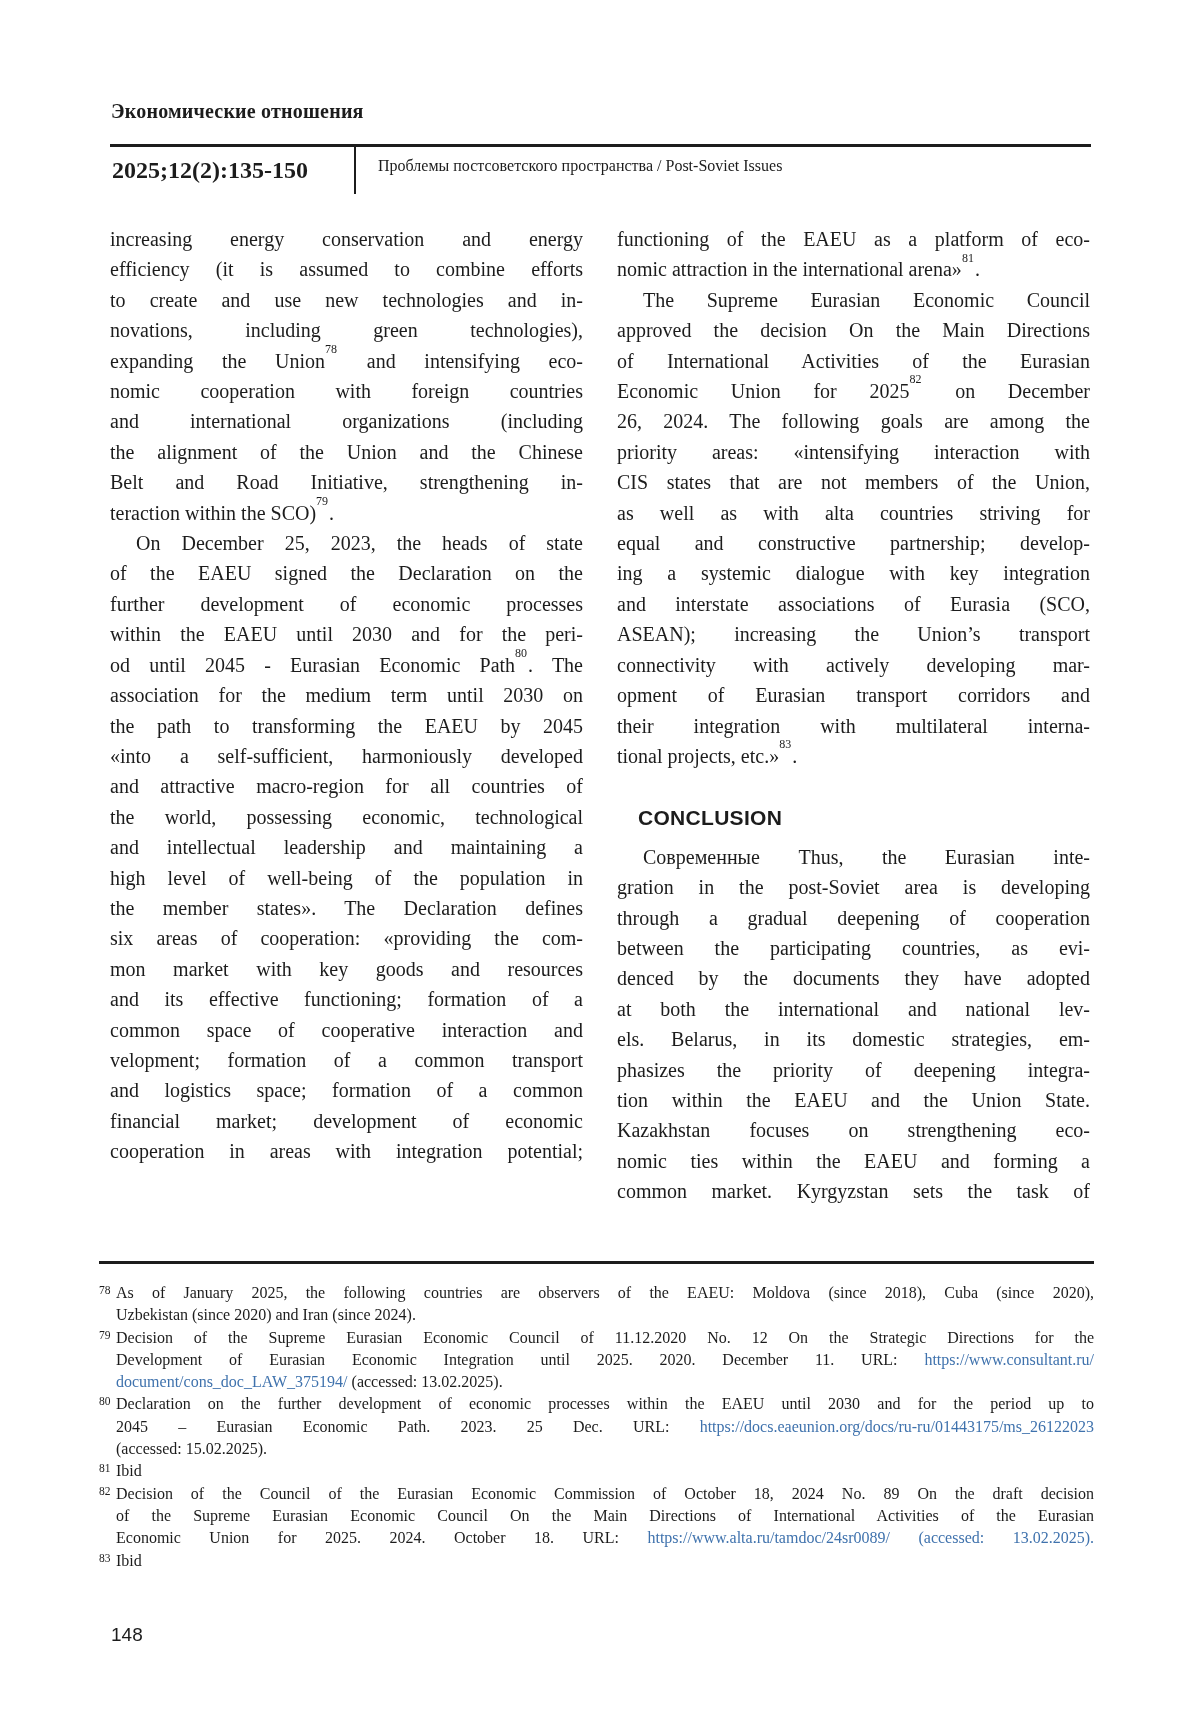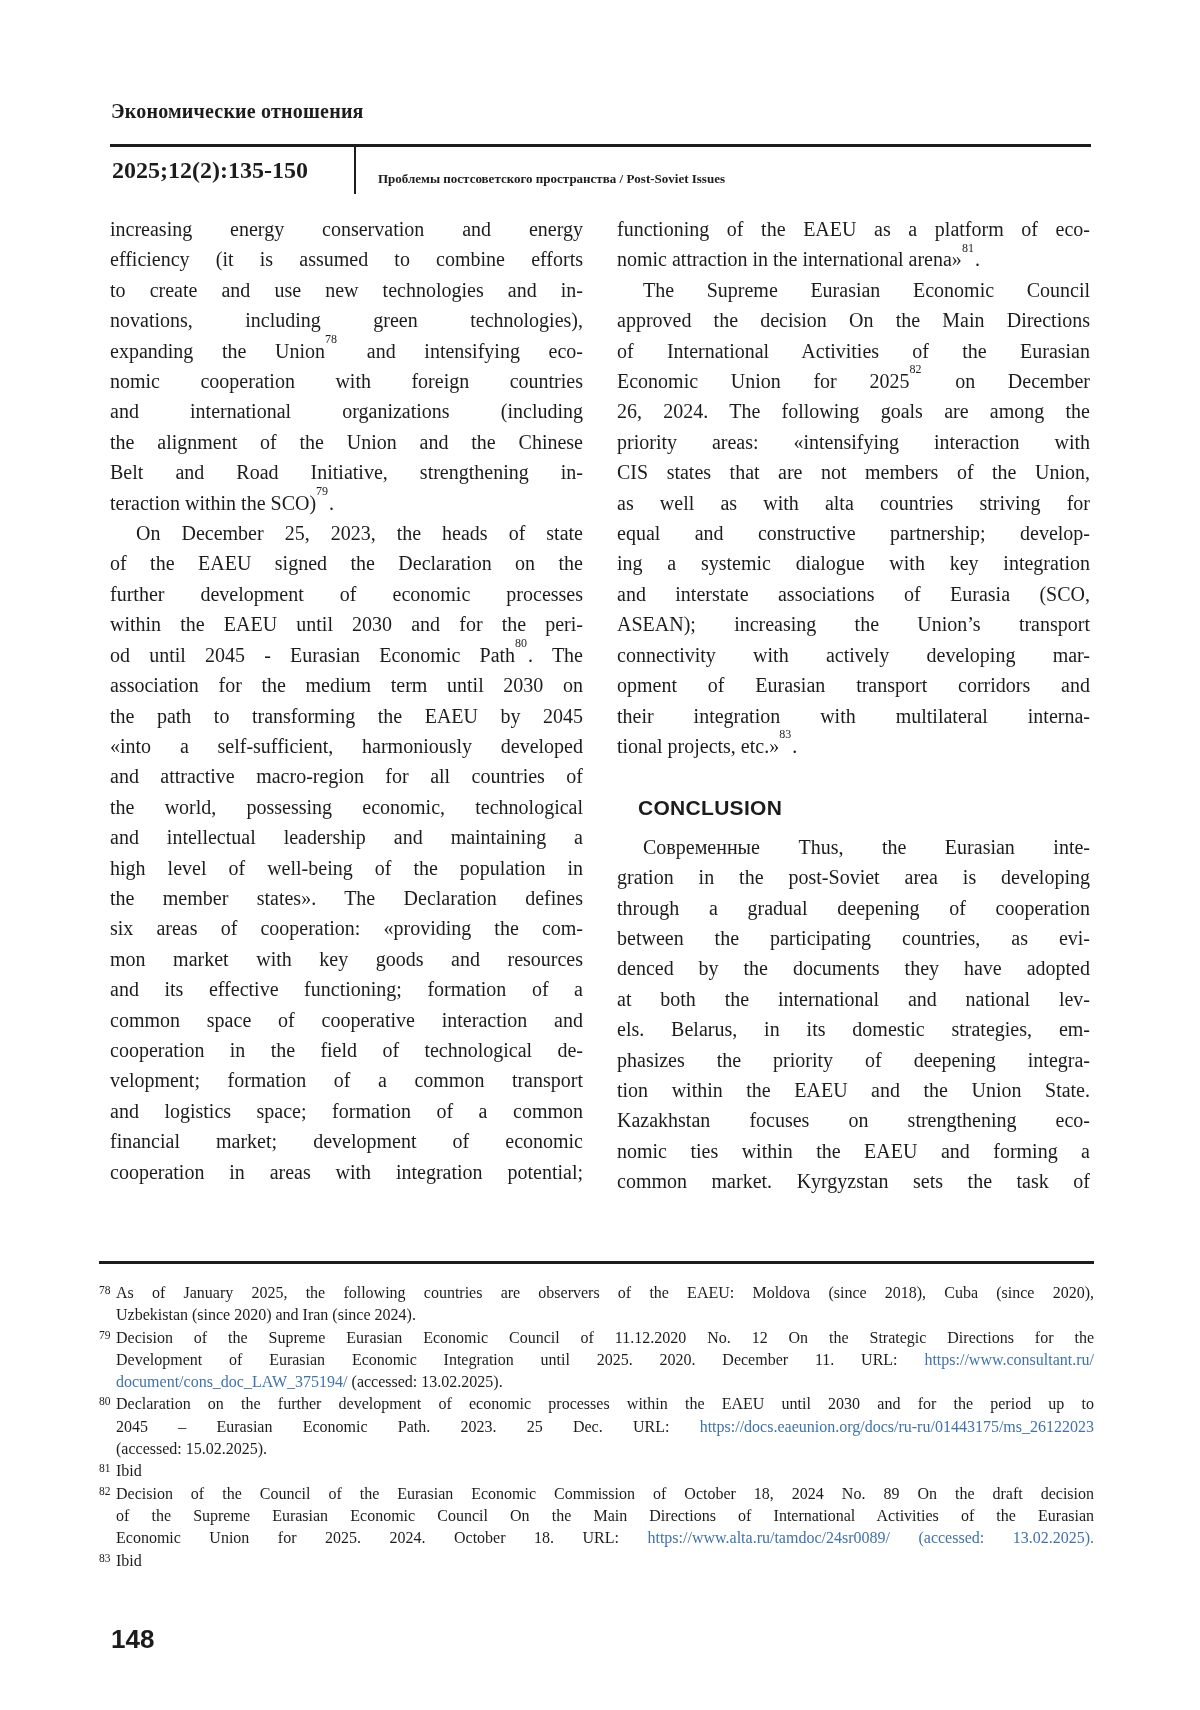--- a/index.html
+++ b/index.html
@@ -16,24 +16,24 @@
   .header-rule {
     position:absolute; left:110px; top:144px; width:981px; height:3px; background:#1c1c1c;
   }
   .citation {
     position:absolute; left:112px; top:157px; font-size:24px; font-weight:bold;
   }
   .header-vline {
     position:absolute; left:354px; top:146px; width:2px; height:48px; background:#1c1c1c;
   }
   .journal-title {
-    position:absolute; left:378px; top:171px; font-size:13px; font-weight:bold;
-  }
-  
-  .col { position:absolute; top:214px; width:473px; font-size:20px; }
+    position:absolute; left:378px; top:157px; font-size:16px; font-weight:normal;
+  }
+  
+  .col { position:absolute; top:224px; width:473px; font-size:20px; }
   .col-left  { left:110px; }
   .col-right { left:617px; }
   .line {
     line-height:30.4px; text-align:justify; text-align-last:justify;
     white-space:normal; hyphens:none;
   }
   .line.last { text-align-last:left; }
   .line.ind  { text-indent:26px; }
   sup.fnref {
     font-size:12px; line-height:0; position:relative; top:-7px; margin:0 1px 0 0;
@@ -57,21 +57,21 @@
   .fn-body { flex:1 1 auto; min-width:0; }
   .fn-line {
     line-height:22.3px; text-align:justify; text-align-last:justify;
   }
   .fn-line.last { text-align-last:left; }
   .fn-link { color:#3f72ad; cursor:pointer; }
   
   .page-number {
     position:absolute; left:111px; top:1624px;
     font-family:"Liberation Sans","DejaVu Sans",sans-serif;
-    font-weight:bold; font-size:26px;
+    font-weight:normal; font-size:19px;
   }
 </style>
 </head>
 <body>
 
 <div class="page">
 
   <div class="section-title">Экономические отношения</div>
   <div class="header-rule"></div>
   <div class="citation">2025;12(2):135-150</div>
@@ -102,21 +102,20 @@
         <div class="line">«into a self-sufficient, harmoniously developed</div>
         <div class="line">and attractive macro-region for all countries of</div>
         <div class="line">the world, possessing economic, technological</div>
         <div class="line">and intellectual leadership and maintaining a</div>
         <div class="line">high level of well-being of the population in</div>
         <div class="line">the member states». The Declaration defines</div>
         <div class="line">six areas of cooperation: «providing the com-</div>
         <div class="line">mon market with key goods and resources</div>
         <div class="line">and its effective functioning; formation of a</div>
         <div class="line">common space of cooperative interaction and</div>
-        <div class="line">cooperation in the field of technological de-</div>
         <div class="line">velopment; formation of a common transport</div>
         <div class="line">and logistics space; formation of a common</div>
         <div class="line">financial market; development of economic</div>
         <div class="line">cooperation in areas with integration potential;</div>
       </div>
     </div>
   <div class="col col-right" id="col-right">
       <div>
         <div class="line">functioning of the EAEU as a platform of eco-</div>
         <div class="line last">nomic attraction in the international arena»<sup class="fnref">81</sup>.</div>

